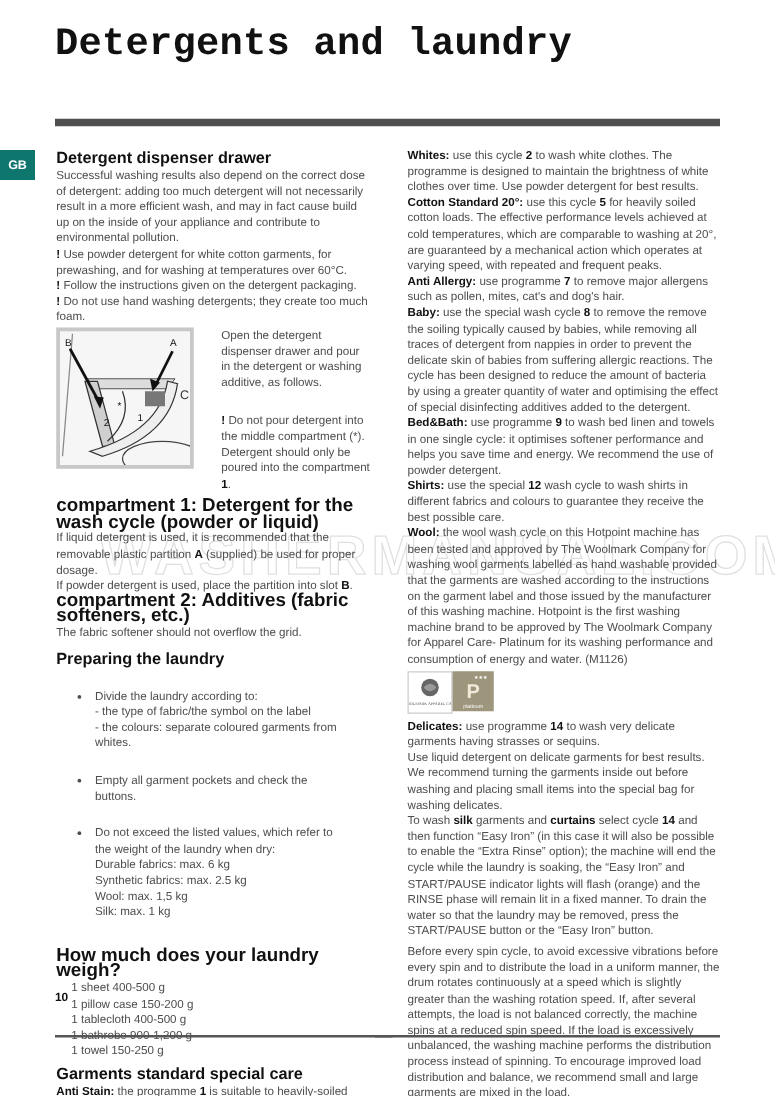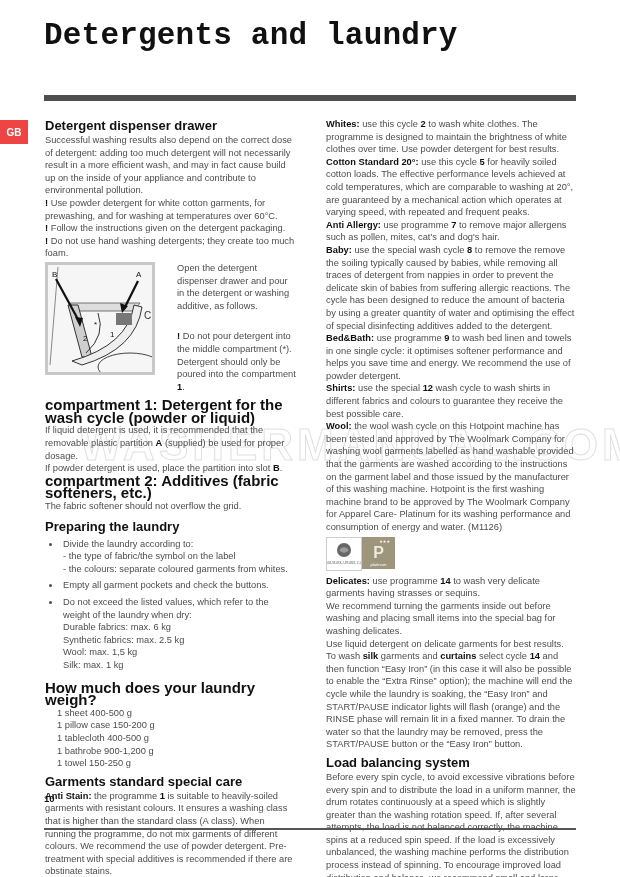--- a/index.html
+++ b/index.html
@@ -3,36 +3,36 @@
 <meta charset="utf-8">
 <style>
   html, body { margin: 0; padding: 0; background: #ffffff; }
   body { width: 620px; height: 877px; position: relative; overflow: hidden;
          font-family: "Liberation Sans", sans-serif; color: #4a4a4a; }
   .title { position: absolute; left: 44px; top: 18px; margin: 0;
            font-family: Liberation Mono, monospace; font-weight: bold;
            font-size: 31px; color: #111; letter-spacing: 0.2px; }
   .top-rule { position: absolute; left: 44px; top: 95px; width: 532px; height: 6px; background: #4f4f4f; }
   .gb-tab { position: absolute; left: 0; top: 120px; width: 28px; height: 24px;
-            background: #ef4444; color: #fff; font-weight: bold; font-size: 10px;
+            background: #0f766e; color: #fff; font-weight: bold; font-size: 10px;
             display: flex; align-items: center; justify-content: center; }
   .col { position: absolute; font-size: 9.3px; line-height: 12.6px; color: #4d4d4d; }
   .col-left { left: 45px; top: 118px; width: 252px; }
   .col-right { left: 326px; top: 118px; width: 250px; }
   .h2 { font-weight: bold; color: #111; font-size: 13px; line-height: 15px; margin: 0 0 1px 0; }
   .h3 { font-weight: bold; color: #111; font-size: 15px; line-height: 12.6px; margin: 0; }
   p { margin: 0; }
   b { color: #111; }
   .bang { color: #111; font-weight: bold; }
   .fig-row { display: flex; margin-top: 2px; }
   .fig { width: 110px; height: 113px; border: 3px solid #c8c8c8; box-sizing: border-box; background: #f6f6f6; position: relative; flex: none; }
   .fig-text { margin-left: 22px; width: 130px; }
   .fig-text .gap { height: 18px; }
   ul { margin: 2px 0 0 0; padding-left: 12px; }
-  ul li { margin: 4px; padding-left: 2px; }
+  ul li { margin: 17px; padding-left: 2px; }
   .weights { padding-left: 12px; }
   .spacer6 { height: 6px; }
   .spacer4 { height: 4px; }
   .badges { display: flex; margin: 3px 0 4px 0; }
   .badge-w { width: 34px; height: 32px; border: 1px solid #ccc; background: #fff; position: relative; }
   .badge-p { width: 33px; height: 32px; background: #9d967c; position: relative; }
   .bottom-rule-left { position: absolute; left: 44px; top: 828px; width: 270px; height: 2px; background: #555; }
   .bottom-rule-right { position: absolute; left: 300px; top: 828px; width: 276px; height: 2px; background: #555; }
   .page-num { position: absolute; left: 44px; top: 793px; font-weight: bold; font-size: 9.5px; color: #111; }
   .watermark { position: absolute; left: 80px; top: 420px; font-size: 44px; font-weight: bold;
@@ -141,24 +141,23 @@
     <div class="badge-p">
       <svg width="33" height="32" viewBox="0 0 33 32">
         <text x="28" y="6" font-size="4" text-anchor="end" fill="#fff">★★★</text>
         <text x="16.5" y="21" font-size="16" font-weight="bold" text-anchor="middle" font-family="Liberation Sans, sans-serif" fill="#eee9d8">P</text>
         <text x="16.5" y="29" font-size="4.2" text-anchor="middle" font-family="Liberation Sans, sans-serif" fill="#fff">platinum</text>
       </svg>
     </div>
   </div>
 
   <p><b>Delicates:</b><span> use programme </span><b>14</b><span> to wash very delicate garments having strasses or sequins.</span></p>
+  <p>Use liquid detergent on delicate garments for best results.</p>
   <p>We recommend turning the garments inside out before washing and placing small items into the special bag for washing delicates.</p>
-  <p>Use liquid detergent on delicate garments for best results.</p>
   <p><span>To wash </span><b>silk</b><span> garments and </span><b>curtains</b><span> select cycle </span><b>14</b><span> and then function “Easy Iron” (in this case it will also be possible to enable the “Extra Rinse” option); the machine will end the cycle while the laundry is soaking, the “Easy Iron” and START/PAUSE indicator lights will flash (orange) and the RINSE phase will remain lit in a fixed manner. To drain the water so that the laundry may be removed, press the START/PAUSE button or the “Easy Iron” button.</span></p>
 
   <div class="spacer4"></div>
-  <div class="h2">Load balancing system</div>
   <p>Before every spin cycle, to avoid excessive vibrations before every spin and to distribute the load in a uniform manner, the drum rotates continuously at a speed which is slightly greater than the washing rotation speed. If, after several attempts, the load is not balanced correctly, the machine spins at a reduced spin speed. If the load is excessively unbalanced, the washing machine performs the distribution process instead of spinning. To encourage improved load distribution and balance, we recommend small and large garments are mixed in the load.</p>
 </div>
 
 <div class="bottom-rule-left"></div>
 <div class="bottom-rule-right"></div>
 <div class="page-num">10</div>
 
 </body></html>

